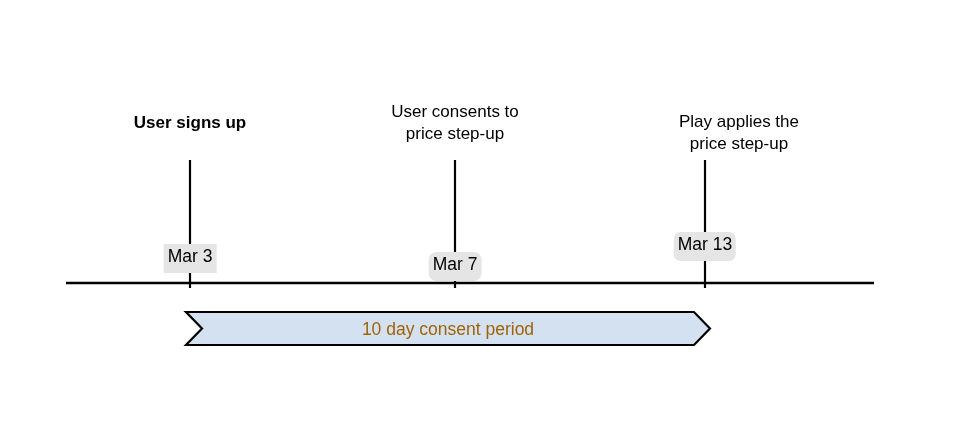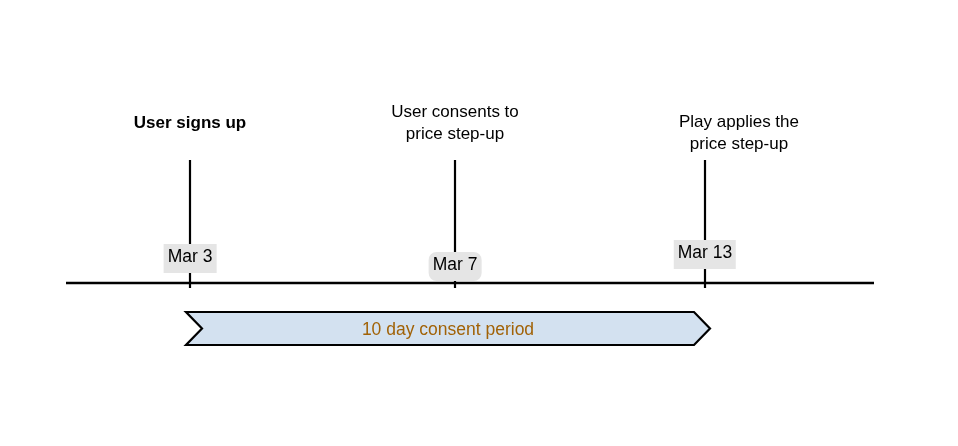--- a/index.html
+++ b/index.html
@@ -100,17 +100,17 @@
 
   <div class="event-caption" style="left:739px; top:101px;margin-top:10px;">
     <div>Play applies the</div>
     <div>price step-up</div>
   </div>
 
   <div class="date-chip" style="left:190px; top:244px;">Mar 3</div>
 
   <div class="date-chip" style="left:455px; top:252px;border-radius:8px;">Mar 7</div>
 
-  <div class="date-chip" style="left:705px; top:240px;">Mar 13</div>
+  <div class="date-chip" style="left:705px; top:232px;border-radius:7px;">Mar 13</div>
 
   <div class="band-label" style="left:448px; top:329px;">10 day consent period</div>
 
 </div>
 
 </body></html>

